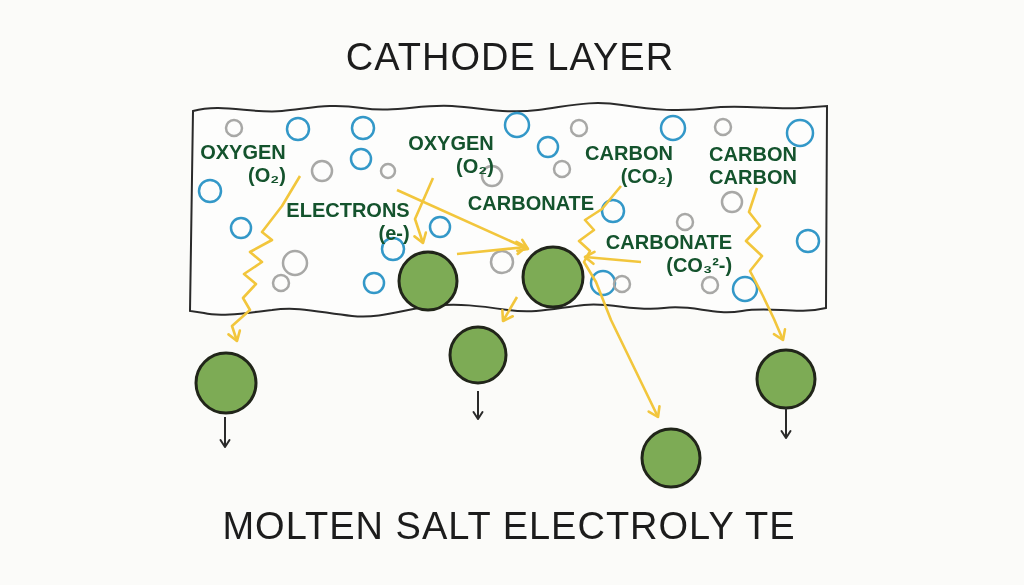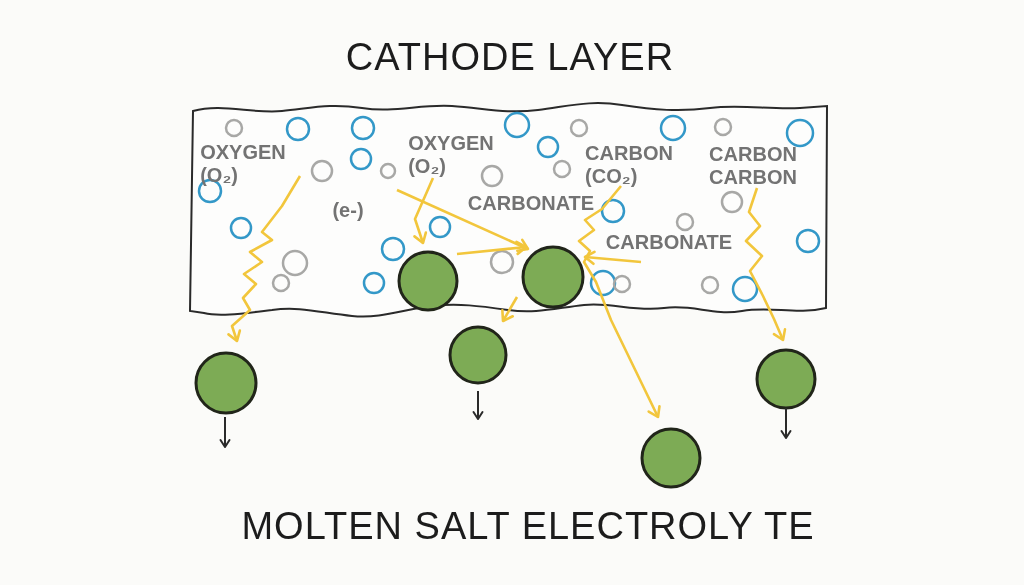--- a/index.html
+++ b/index.html
@@ -11,21 +11,21 @@
   }
   #stage{position:absolute;inset:0;}
   #scene{position:absolute;left:0;top:0;}
   .big-caption{
     position:absolute;transform:translateX(-50%);
     font-size:38px;font-weight:400;letter-spacing:1px;color:#1c1c1c;white-space:nowrap;
   }
   #labels .anno{
     position:absolute;transform:translateX(-50%);
     font-size:20px;font-weight:700;line-height:23px;
-    text-align:left;color:#737373;white-space:nowrap;
+    text-align:right;color:#14532d;white-space:nowrap;
   }
 </style>
 </head>
 <body>
 
 <div id="stage">
 
   <div class="big-caption" id="title" style="left:510px;top:36px;text-align:center;">CATHODE LAYER</div>
 
   <svg id="scene" width="1024" height="585" viewBox="0 0 1024 585">
@@ -98,32 +98,34 @@
   <div id="labels">
       <div class="anno" style="left: 243px; top: 141px;">
         <div>OXYGEN</div>
         <div>(O₂)</div>
       </div>
       <div class="anno" style="left: 451px; top: 132px;">
         <div>OXYGEN</div>
         <div>(O₂)</div>
       </div>
       <div class="anno" style="left: 348px; top: 199px;">
+        <div>ELECTRONS</div>
         <div>(e-)</div>
       </div>
       <div class="anno" style="left: 531px; top: 192px;">
         <div>CARBONATE</div>
       </div>
       <div class="anno" style="left: 629px; top: 142px;">
         <div>CARBON</div>
         <div>(CO₂)</div>
       </div>
       <div class="anno" style="left: 753px; top: 143px;">
         <div>CARBON</div>
         <div>CARBON</div>
       </div>
       <div class="anno" style="left: 669px; top: 231px;">
         <div>CARBONATE</div>
+        <div>(CO₃²-)</div>
       </div>
     </div>
 
-  <div class="big-caption" id="footer" style="left:528px;top:505px;">MOLTEN SALT ELECTROLY TE</div>
+  <div class="big-caption" id="footer" style="left:509px;top:505px;">MOLTEN SALT ELECTROLY TE</div>
 </div>
 
 </body></html>

